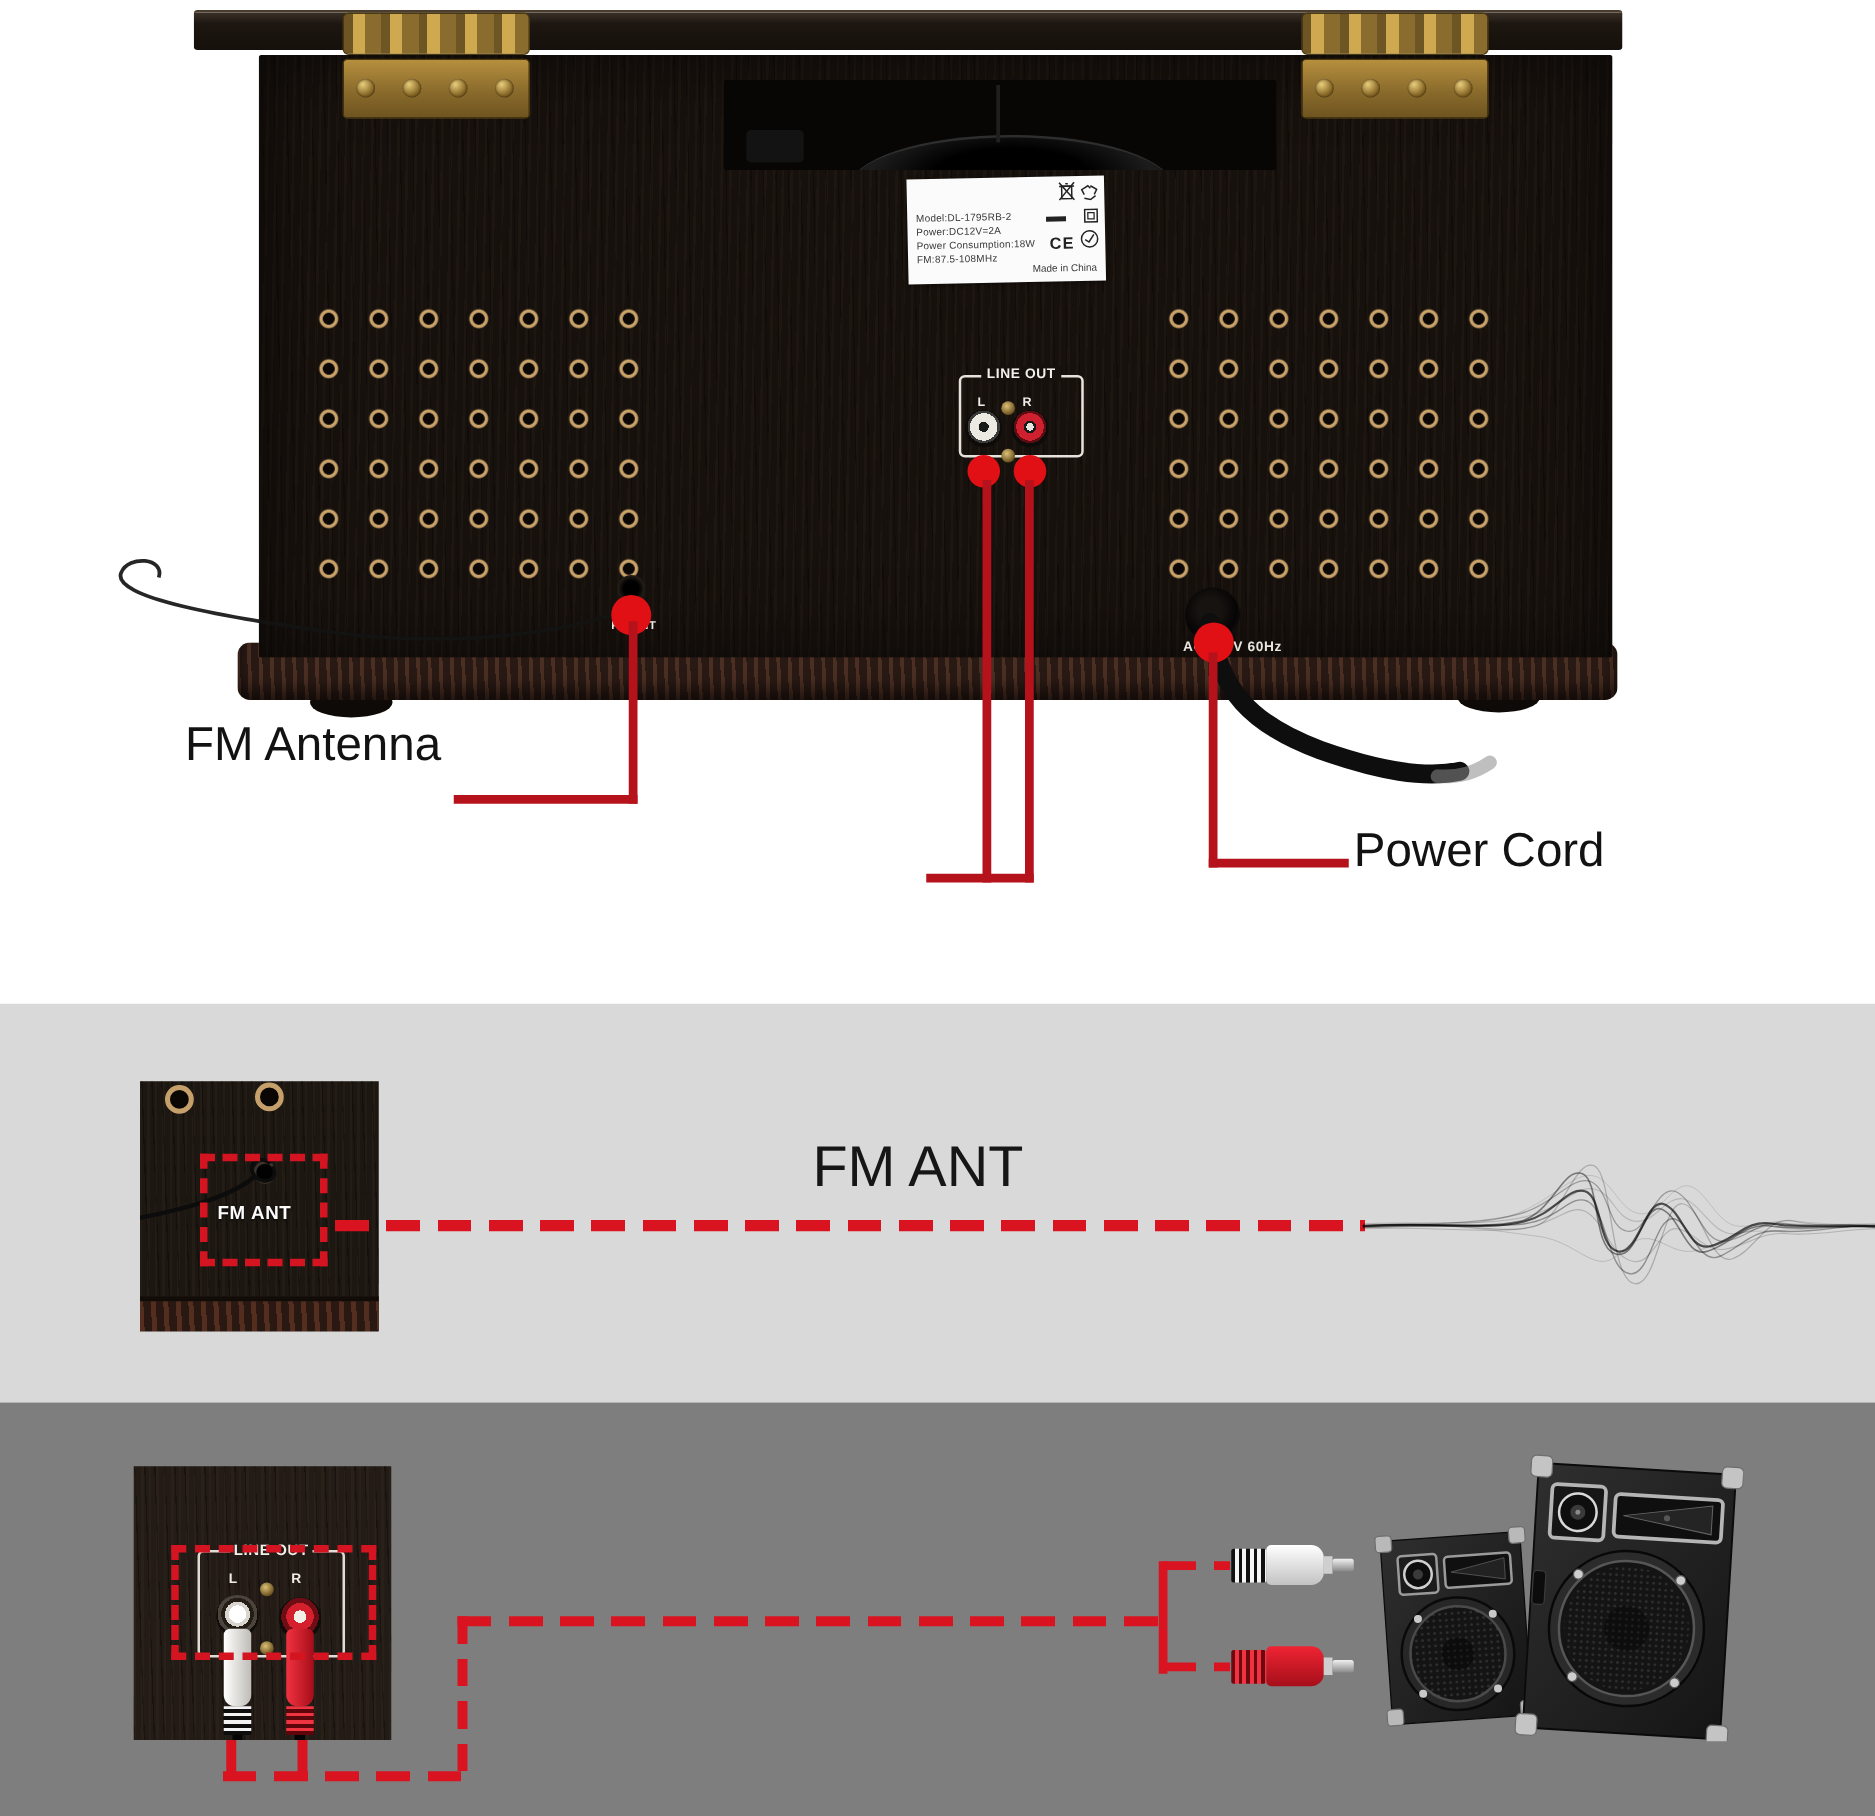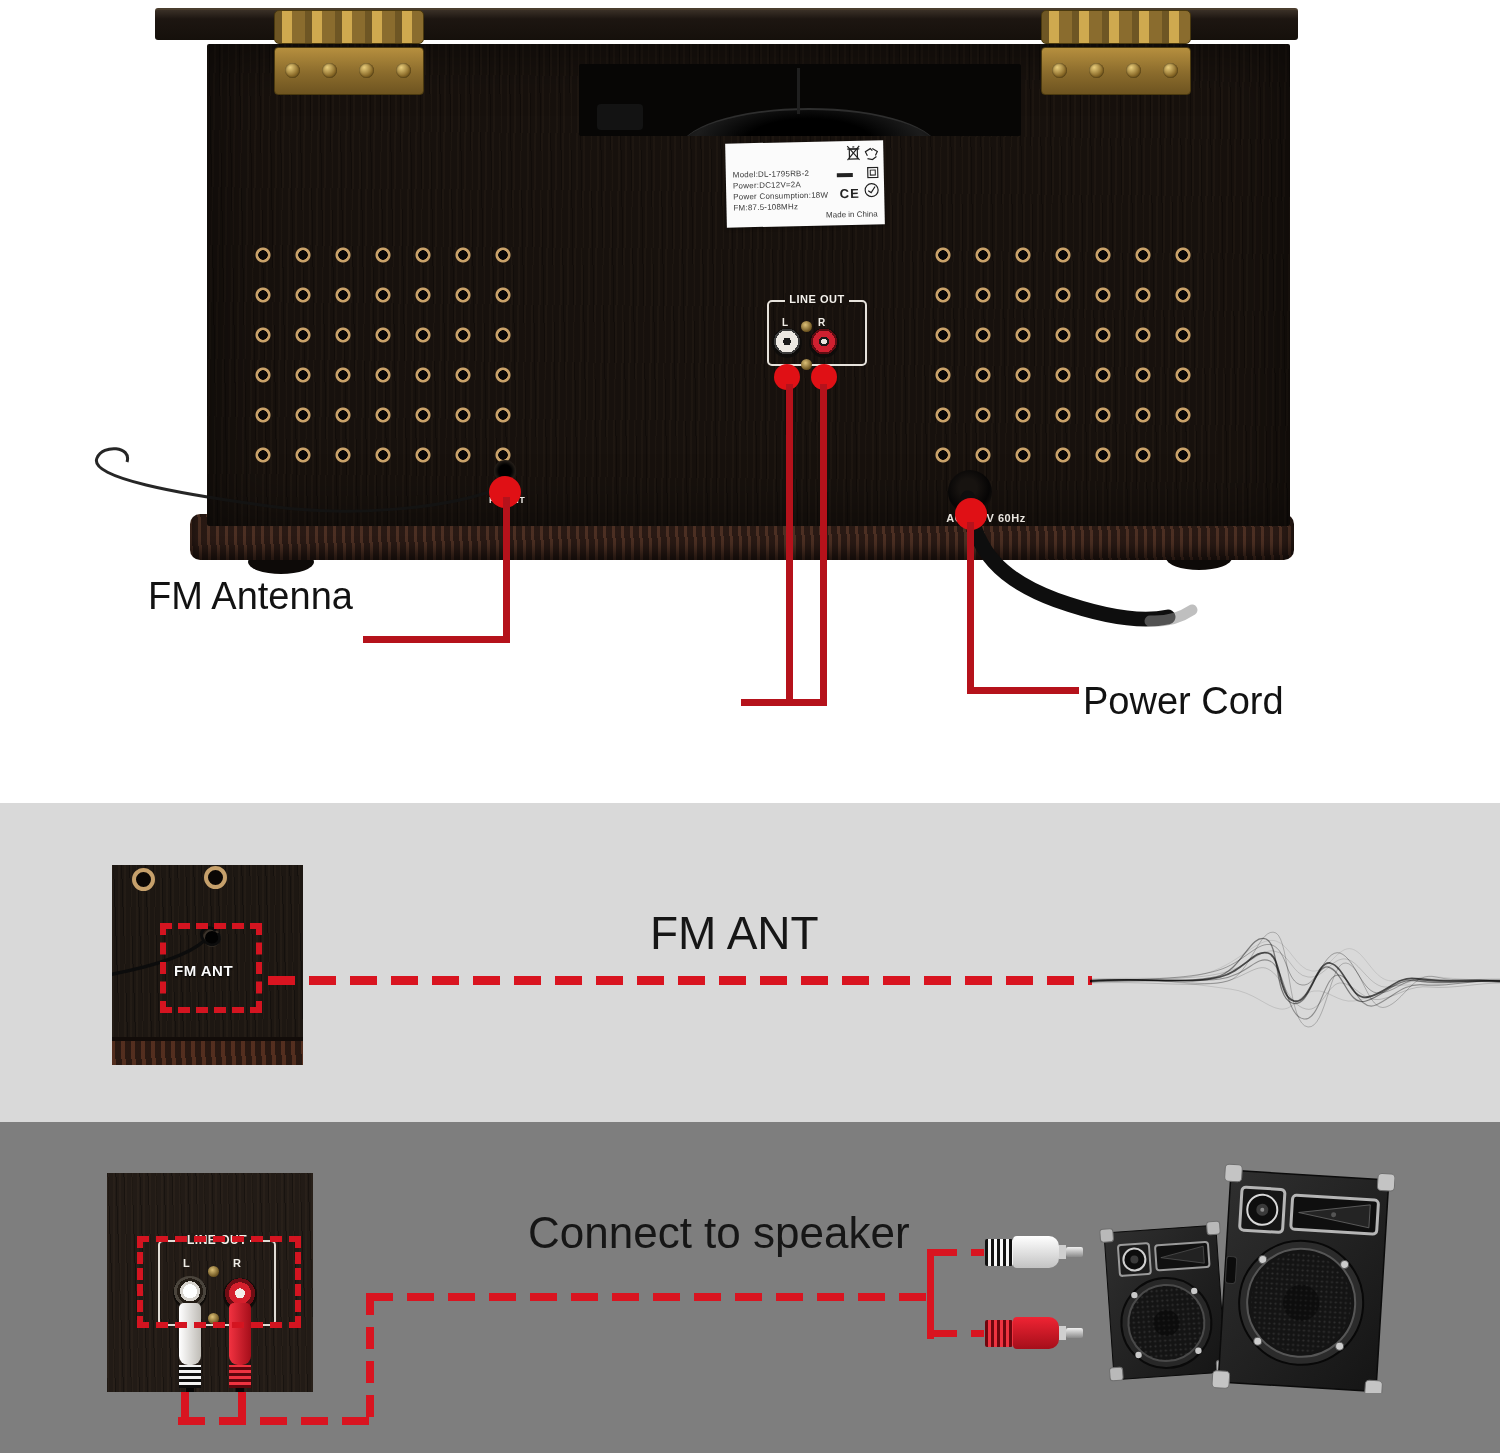--- a/index.html
+++ b/index.html
@@ -243,21 +243,21 @@
 
     <div class="abs rl" style="left:503px;top:497px;width:7px;height:146px;"></div>
     <div class="abs rl" style="left:363px;top:636px;width:147px;height:7px;"></div>
     <div class="abs rl" style="left:786px;top:384px;width:7px;height:322px;"></div>
     <div class="abs rl" style="left:820px;top:384px;width:7px;height:322px;"></div>
     <div class="abs rl" style="left:741px;top:699px;width:86px;height:7px;"></div>
     <div class="abs rl" style="left:967px;top:522px;width:7px;height:172px;"></div>
     <div class="abs rl" style="left:967px;top:687px;width:112px;height:7px;"></div>
 
     <div class="abs calloutlabel" style="left:148px;top:575px;">FM Antenna</div>
-    <div class="abs calloutlabel" style="left:1083px;top:680px;">Power Cord</div>
+    <div class="abs calloutlabel" style="left:1083px;top:660px;">Power Cord</div>
   </div>
 
   <div class="abs panel-fm">
 
     <div class="abs photo-dark" style="left:112px;top:62px;width:191px;height:200px;">
       <div class="abs hole-rim" style="left:20px;top:3px;width:15px;height:15px;"></div>
       <div class="abs hole-rim" style="left:92px;top:1px;width:15px;height:15px;"></div>
       <div class="abs seam" style="left:0;top:172px;width:191px;height:28px;border-top:4px solid #120c09;"></div>
       <svg class="abs" style="left:0;top:0;" width="191" height="200" viewBox="0 0 191 200">
         <circle cx="100" cy="73" r="8" fill="#020202" stroke="#3c342c" stroke-width="2"></circle>
@@ -318,21 +318,20 @@
 
     <div class="abs ribs-w-h" style="left:985px;top:117px;width:28px;height:27px;"></div>
     <div class="abs barrel-w" style="left:1013px;top:114px;width:46px;height:32px;"></div>
     <div class="abs neck" style="left:1059px;top:123px;width:7px;height:14px;"></div>
     <div class="abs pin" style="left:1066px;top:125px;width:17px;height:10px;"></div>
     <div class="abs ribs-r-h" style="left:985px;top:198px;width:28px;height:27px;"></div>
     <div class="abs barrel-r" style="left:1013px;top:195px;width:46px;height:32px;"></div>
     <div class="abs neck" style="left:1059px;top:204px;width:7px;height:14px;"></div>
     <div class="abs pin" style="left:1066px;top:206px;width:17px;height:10px;"></div>
 
-    <div class="abs panel-title" style="left:528px;top:86px;font-size:44px;">Connect to speaker</div>
 
     <svg class="abs" style="left:1095px;top:21px;" width="300" height="250" viewBox="0 0 300 250">
       <defs>
         <pattern id="mesh" width="5" height="5" patternUnits="userSpaceOnUse">
           <rect width="5" height="5" fill="#141414"></rect>
           <circle cx="2.5" cy="2.5" r="1.1" fill="#303030"></circle>
         </pattern>
         <linearGradient id="cab" x1="0" y1="0" x2="1" y2="1">
           <stop offset="0" stop-color="#2f2f2f"></stop>
             <stop offset="1" stop-color="#151515"></stop>

